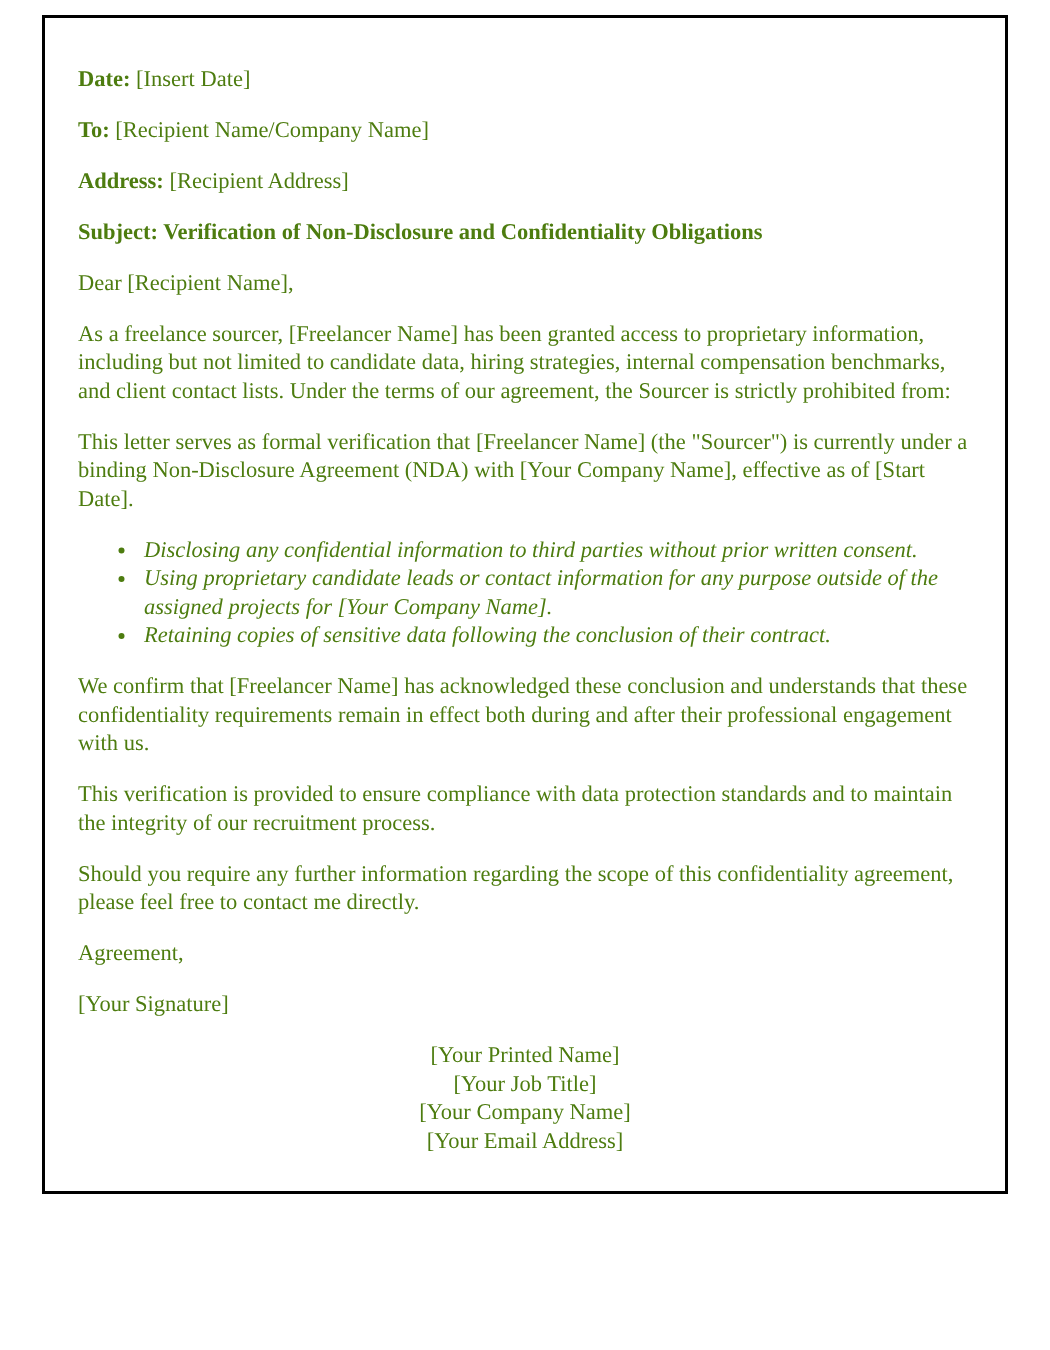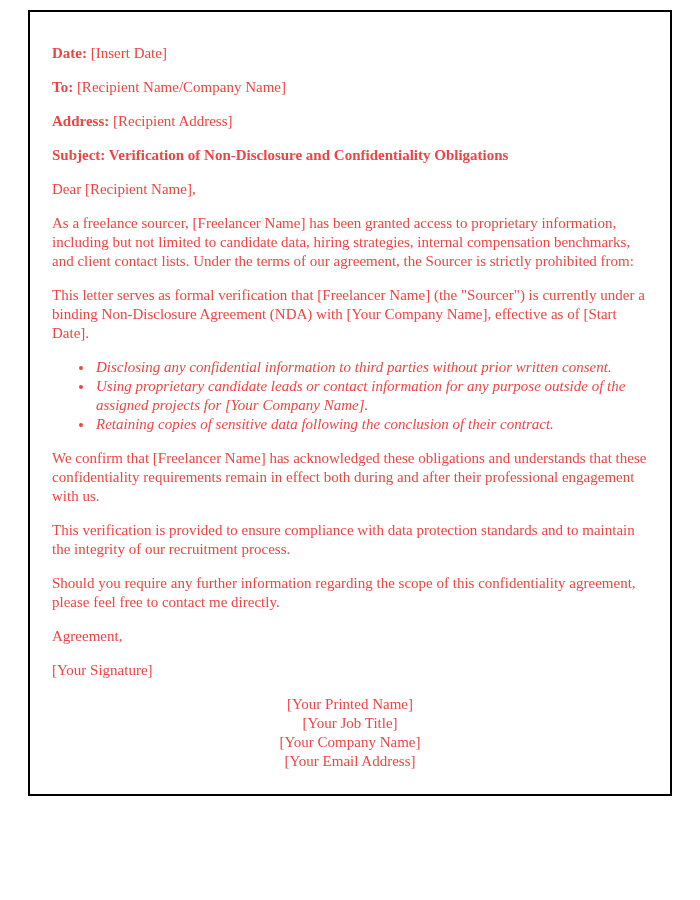--- a/index.html
+++ b/index.html
@@ -13,21 +13,21 @@
   }
   .page {
     width: 644px;
     height: 786px;
     margin: 10px auto 0 auto;
     border: 2px solid #000000;
     background: #ffffff;
     padding: 32px 22px 10px 22px;
     font-size: 15px;
     line-height: 19px;
-    color: #ef4444;
+    color: #4d7c0f;
   }
   .para {
     margin: 0 0 15px 0;
   }
   .meta-line {
     margin: 0 0 15px 0;
   }
   .bold { font-weight: bold; }
   ul.bullet-list {
     margin: 0 0 15px 0;
@@ -68,21 +68,21 @@
   <p class="para">As a freelance sourcer, [Freelancer Name] has been granted access to proprietary information, including but not limited to candidate data, hiring strategies, internal compensation benchmarks, and client contact lists. Under the terms of our agreement, the Sourcer is strictly prohibited from:</p>
 
   <p class="para">This letter serves as formal verification that [Freelancer Name] (the "Sourcer") is currently under a binding Non-Disclosure Agreement (NDA) with [Your Company Name], effective as of [Start Date].</p>
 
   <ul class="bullet-list">
     <li>Disclosing any confidential information to third parties without prior written consent.</li>
     <li>Using proprietary candidate leads or contact information for any purpose outside of the assigned projects for [Your Company Name].</li>
     <li>Retaining copies of sensitive data following the conclusion of their contract.</li>
   </ul>
 
-  <p class="para">We confirm that [Freelancer Name] has acknowledged these obligations and understands that these confidentiality requirements remain in effect both during and after their professional engagement with us.</p>
+  <p class="para">We confirm that [Freelancer Name] has acknowledged these conclusion and understands that these confidentiality requirements remain in effect both during and after their professional engagement with us.</p>
 
   <p class="para">This verification is provided to ensure compliance with data protection standards and to maintain the integrity of our recruitment process.</p>
 
   <p class="para">Should you require any further information regarding the scope of this confidentiality agreement, please feel free to contact me directly.</p>
 
   <p class="para">Agreement,</p>
 
   <p class="para signature-line">[Your Signature]</p>
 
   <div class="sig-block">

